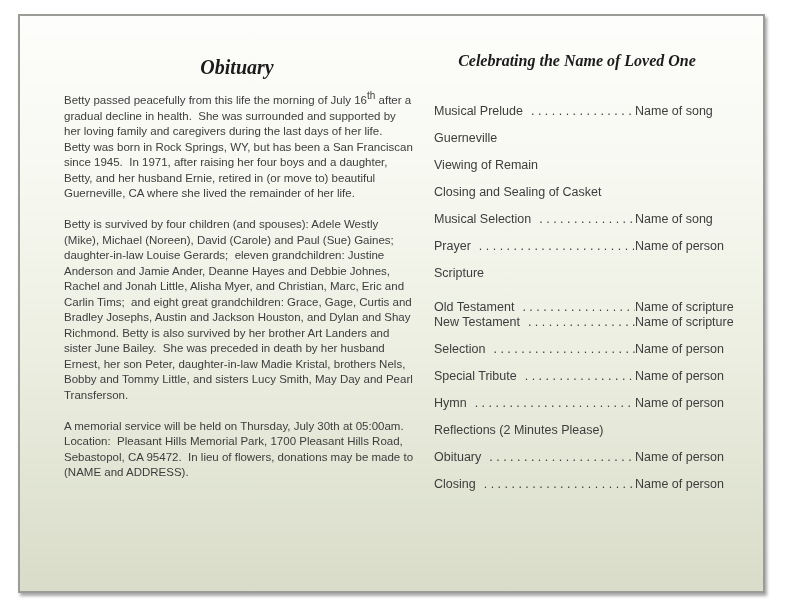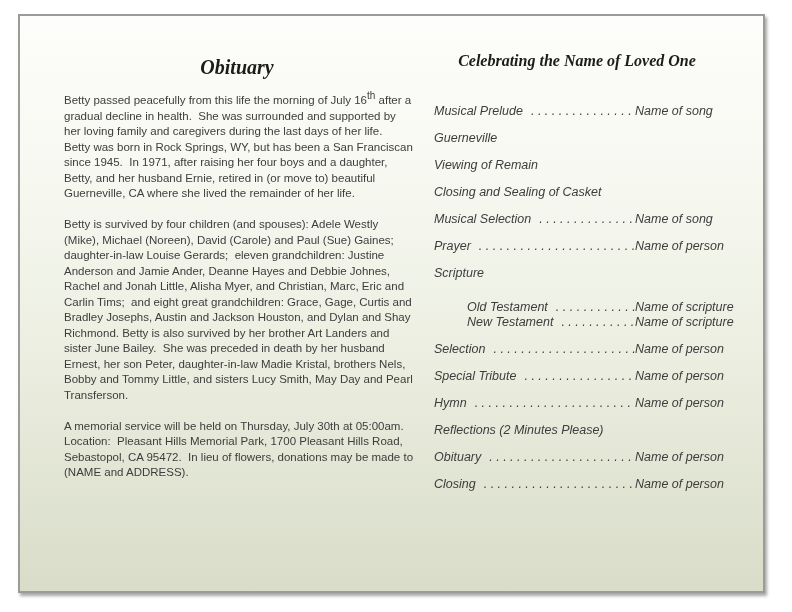--- a/index.html
+++ b/index.html
@@ -77,40 +77,39 @@
     top: 88px;
     width: 313px;
     font-size: 12.5px;
     color: #3d3d3d;
   }
   .prog-row {
     display: flex;
     align-items: baseline;
     line-height: 14px;
     margin-bottom: 13px;
-    font-style: italic;
   }
   .prog-row .label {
     white-space: nowrap;
     flex: 0 0 auto;
   }
   .prog-row .leader {
     flex: 1 1 auto;
     overflow: hidden;
     white-space: nowrap;
     padding-left: 8px;
     padding-right: 5px;
     color: #3d3d3d;
   }
   .prog-row .value {
     flex: 0 0 112px;
     white-space: nowrap;
   }
   .prog-row.scripture-head { margin-bottom: 20px; }
-  .prog-row.sub-row { margin-left: 33px; margin-bottom: 1px; justify-content: space-between; }
+  .prog-row.sub-row { margin-bottom: 1px; justify-content: space-between; }
   .prog-row.sub-row.last-sub { margin-bottom: 13px; }
 </style>
 </head>
 <body>
 
 <div class="canvas">
   <div class="sheet">
 
     <div class="obituary-title">Obituary</div>
 

